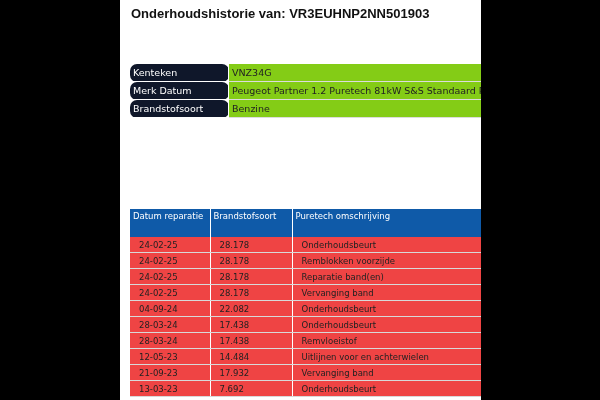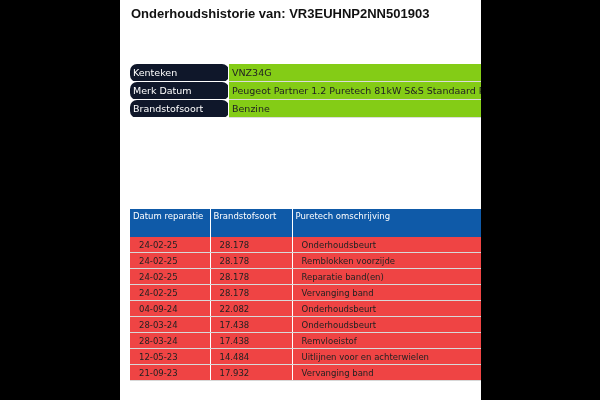--- a/index.html
+++ b/index.html
@@ -98,15 +98,20 @@
         <tr>
           <td>12-05-23</td>
           <td>14.484</td>
           <td>Uitlijnen voor en achterwielen</td>
         </tr>
         <tr>
           <td>21-09-23</td>
           <td>17.932</td>
           <td>Vervanging band</td>
         </tr>
+        <tr>
+          <td>13-03-23</td>
+          <td>7.692</td>
+          <td>Onderhoudsbeurt</td>
+        </tr>
       </tbody>
   </table>
 </div>
 
 </body></html>

